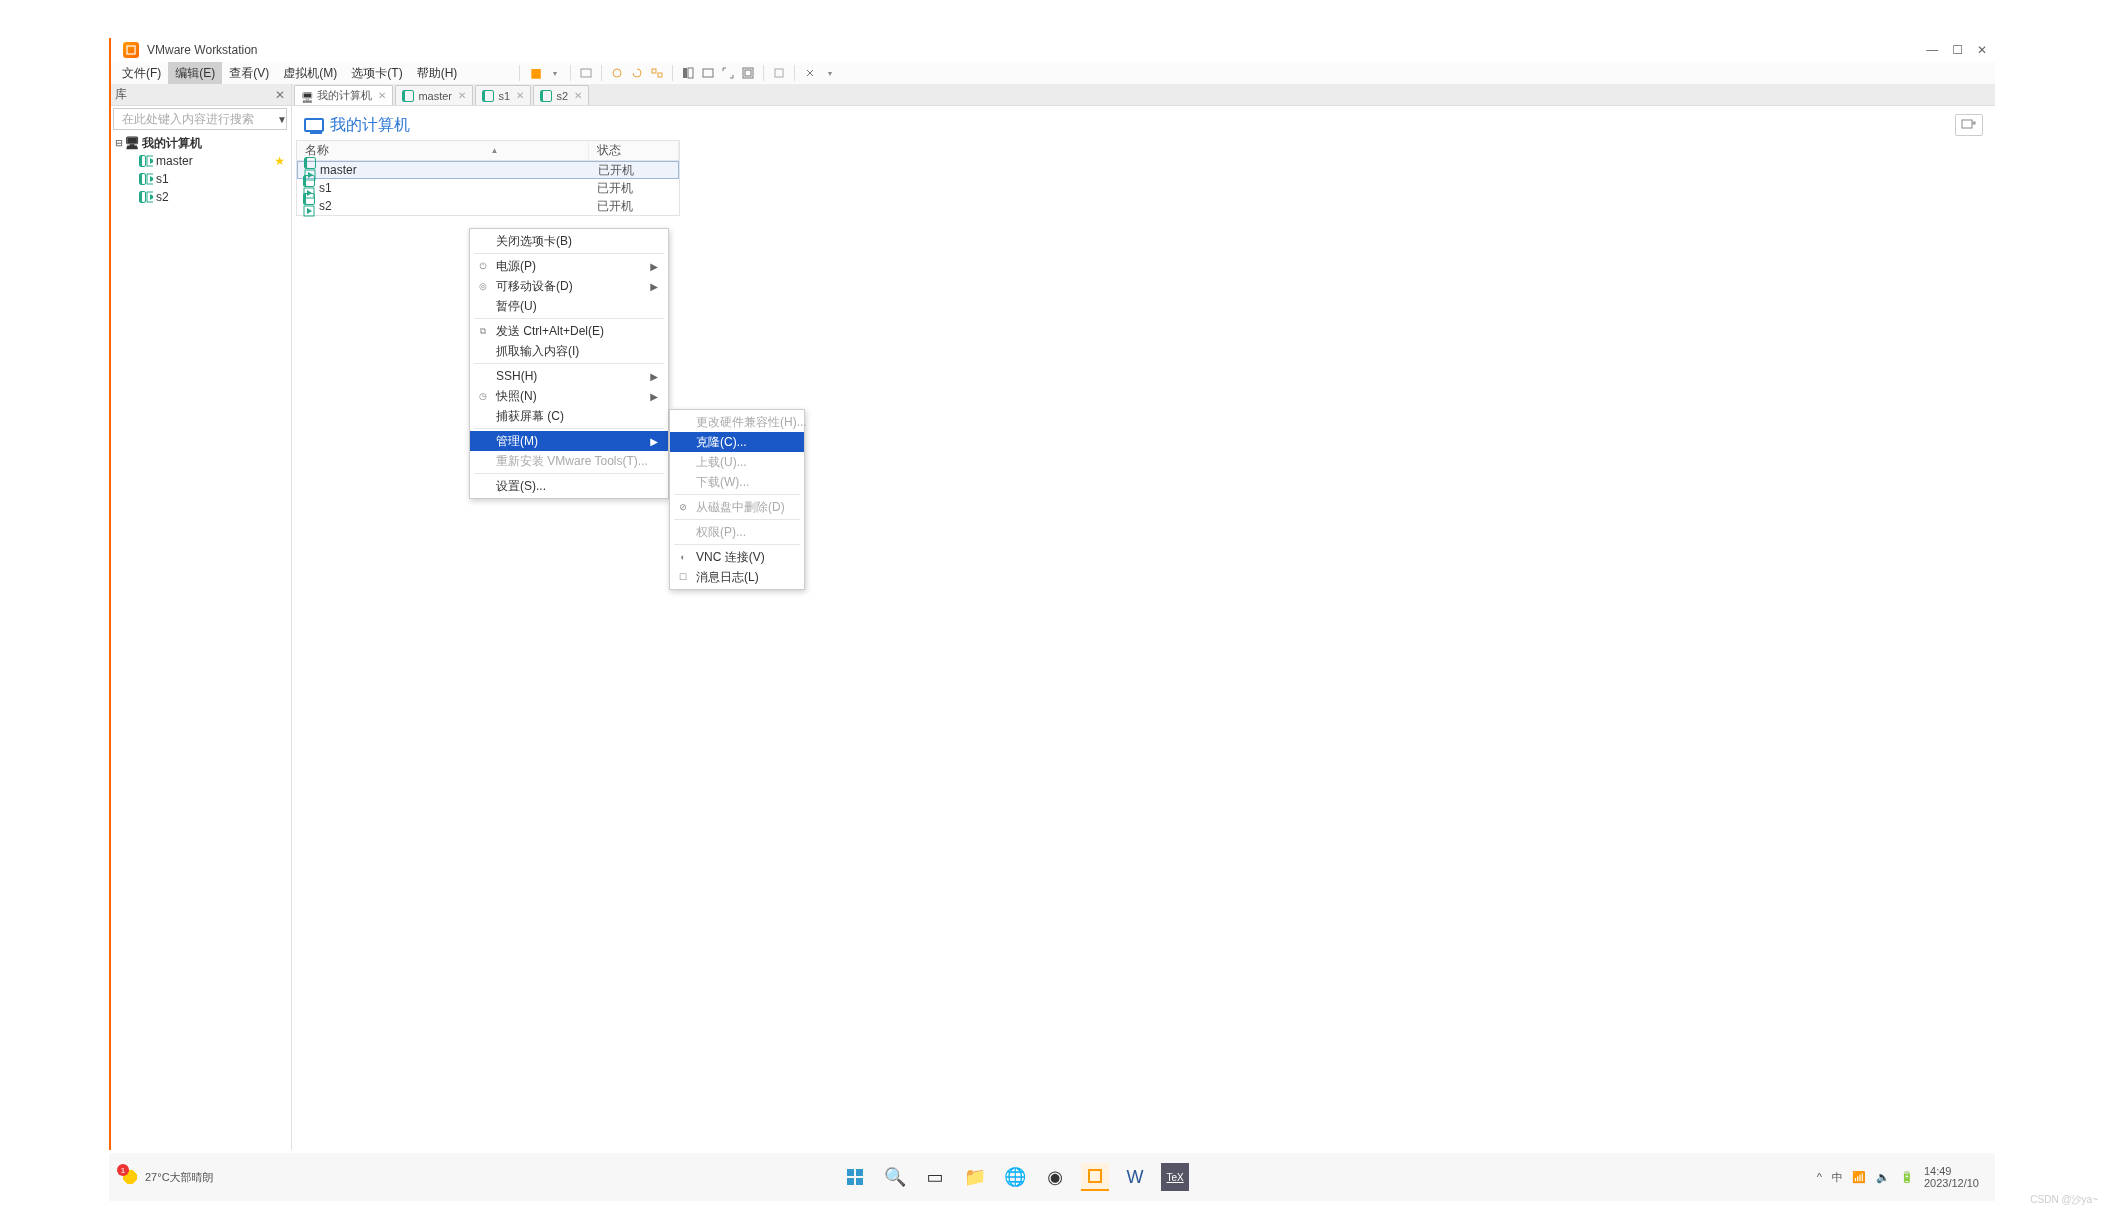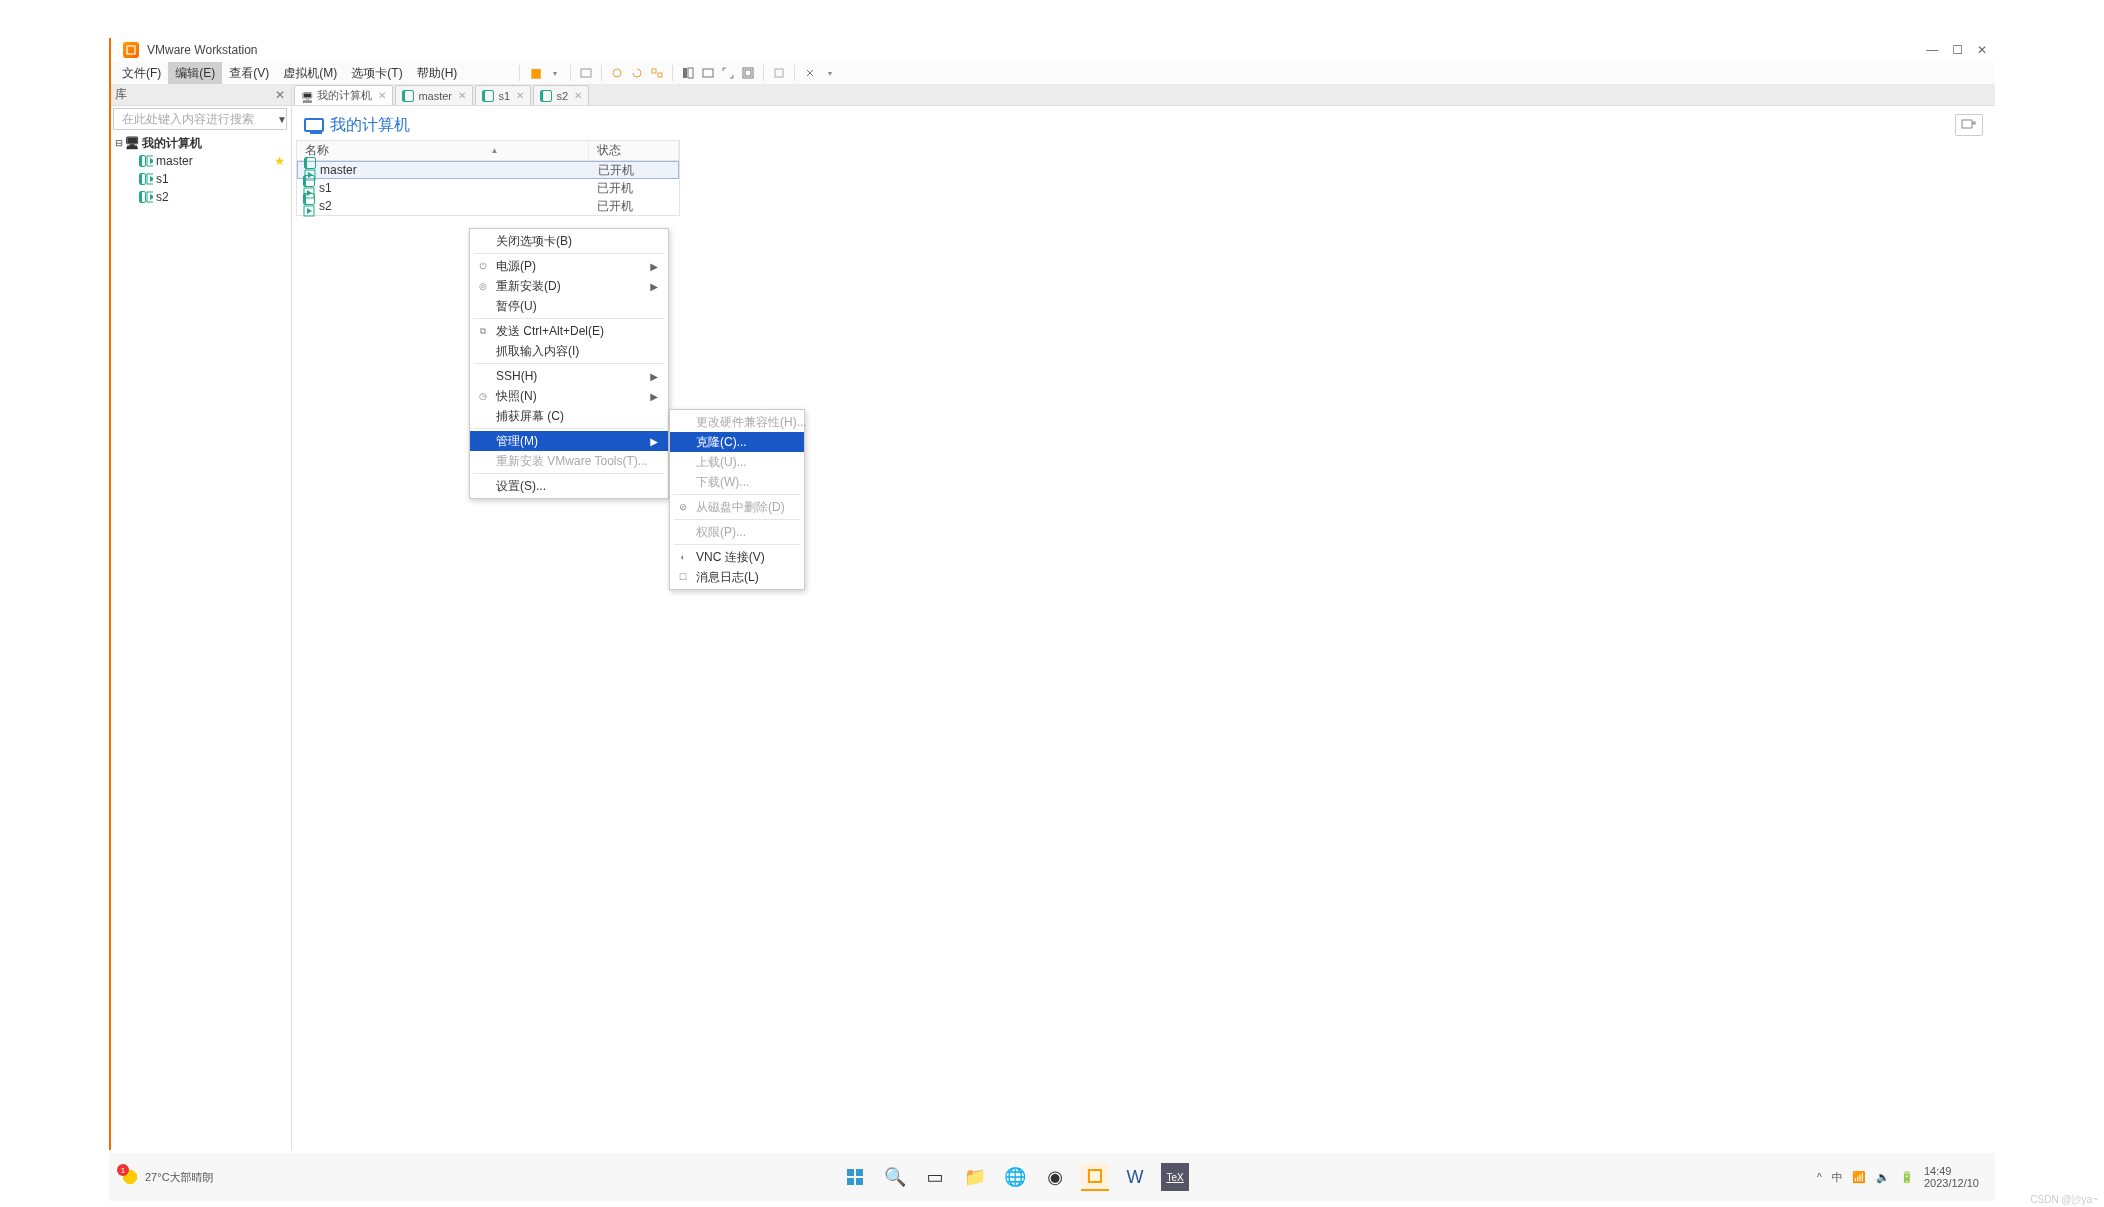--- a/index.html
+++ b/index.html
@@ -329,21 +329,21 @@
         <span>关闭选项卡(B)</span>
       </div>
     <hr>
     <div class="row">
         <span class="pre">⏻</span>
         <span>电源(P)</span>
         <span class="sub">▶</span>
       </div>
     <div class="row">
         <span class="pre">◎</span>
-        <span>重新安装(D)</span>
+        <span>可移动设备(D)</span>
         <span class="sub">▶</span>
       </div>
     <div class="row">
         <span>暂停(U)</span>
       </div>
     <hr>
     <div class="row">
         <span class="pre">⧉</span>
         <span>发送 Ctrl+Alt+Del(E)</span>
       </div>

